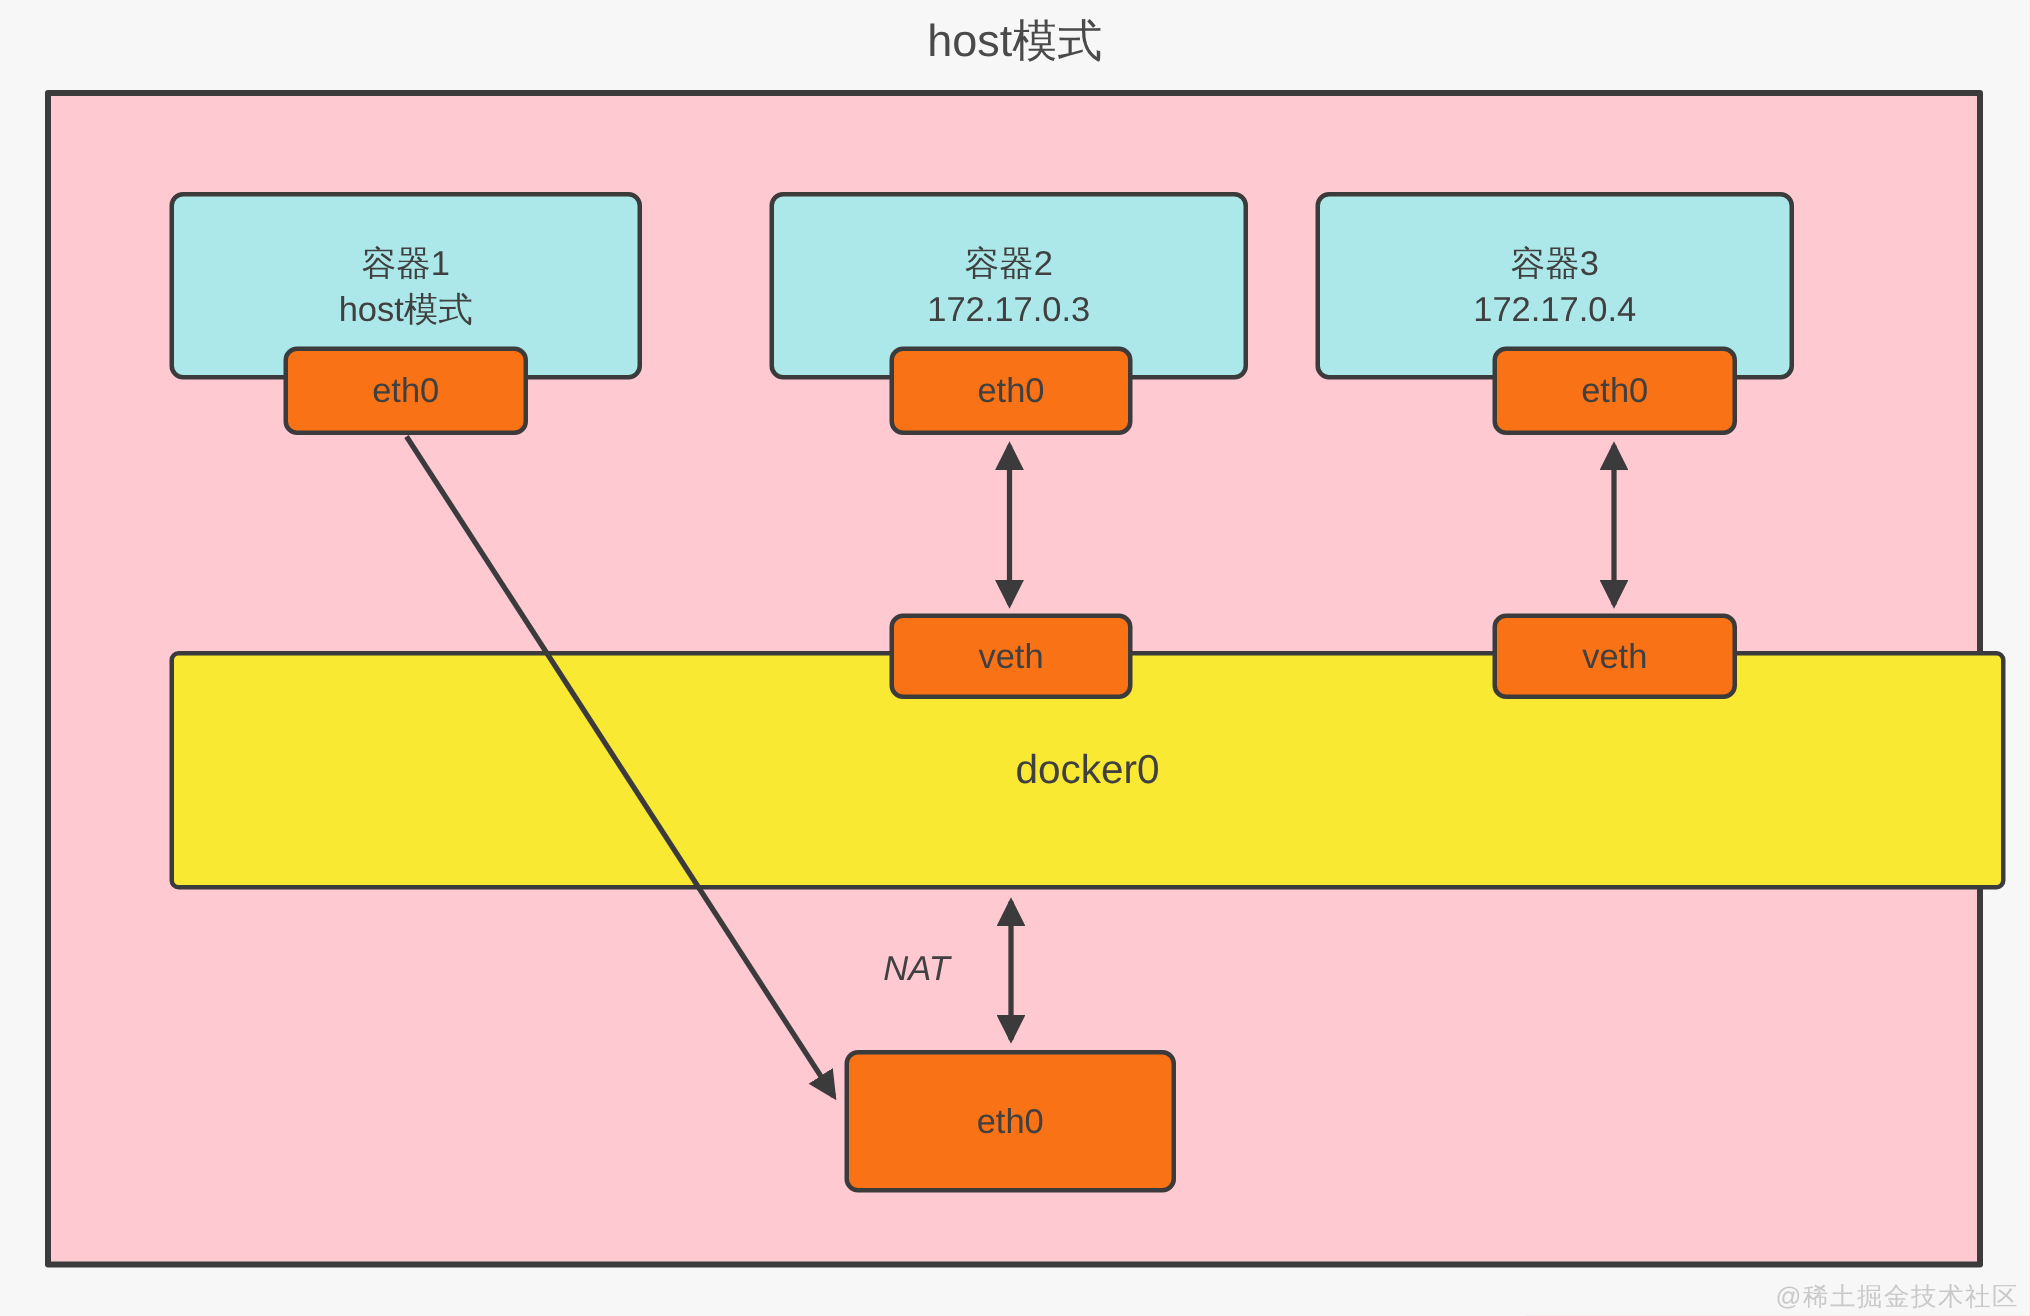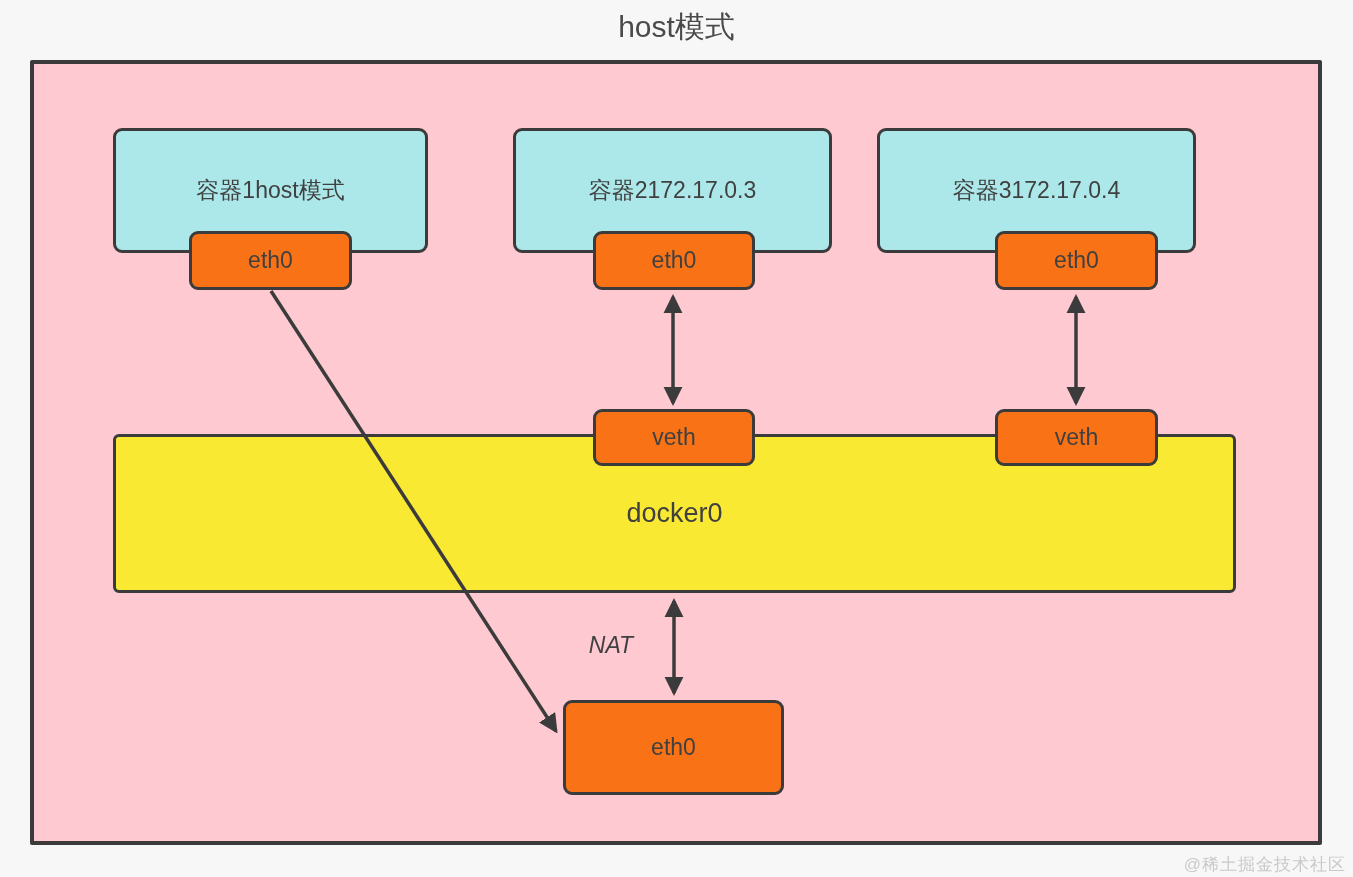--- a/index.html
+++ b/index.html
@@ -9,28 +9,28 @@
 
   .title { position:absolute; top:7px; left:0; width:100%; text-align:center;
            font-size:30px; color:var(--title-color,#4a4a4a); z-index:4; }
 
   .host-box { position:absolute; left:30px; top:60px; width:1292px; height:785px;
               background:var(--pink,#ffc9d2); border:4px solid var(--line,#3b3b3b);
               border-radius:2px; z-index:0; }
 
   .cyan-box { position:absolute; width:319px; height:125px; top:128px;
               background:var(--cyan,#ace8e9); border:3px solid var(--line,#3b3b3b);
-              border-radius:9px; display:flex; flex-direction:row; align-items:center;
+              border-radius:9px; display:flex; flex-direction:column; align-items:center;
               justify-content:center; font-size:23px; line-height:31px;
               color:var(--text,#404040); z-index:1; }
   .c1 { left:113px; width:315px; }
   .c2 { left:513px; }
   .c3 { left:877px; }
 
-  .yellow-box { position:absolute; left:113px; top:434px; width:1123px; height:159px;
+  .yellow-box { position:absolute; left:113px; top:434px; width:1224px; height:159px;
                 background:var(--yellow,#fae933); border:3px solid var(--line,#3b3b3b);
                 border-radius:6px; display:flex; align-items:center; justify-content:center;
                 font-size:27px; color:var(--text,#404040); z-index:1; }
 
   .white-box { position:absolute; background:#f97316; border:3px solid var(--line,#3b3b3b);
                border-radius:9px; display:flex; align-items:center; justify-content:center;
                font-size:23px; color:var(--text,#404040); z-index:3; }
   .eth1 { left:189px; top:231px; width:163px; height:59px; }
   .eth2 { left:593px; top:231px; width:162px; height:59px; }
   .eth3 { left:995px; top:231px; width:163px; height:59px; }

